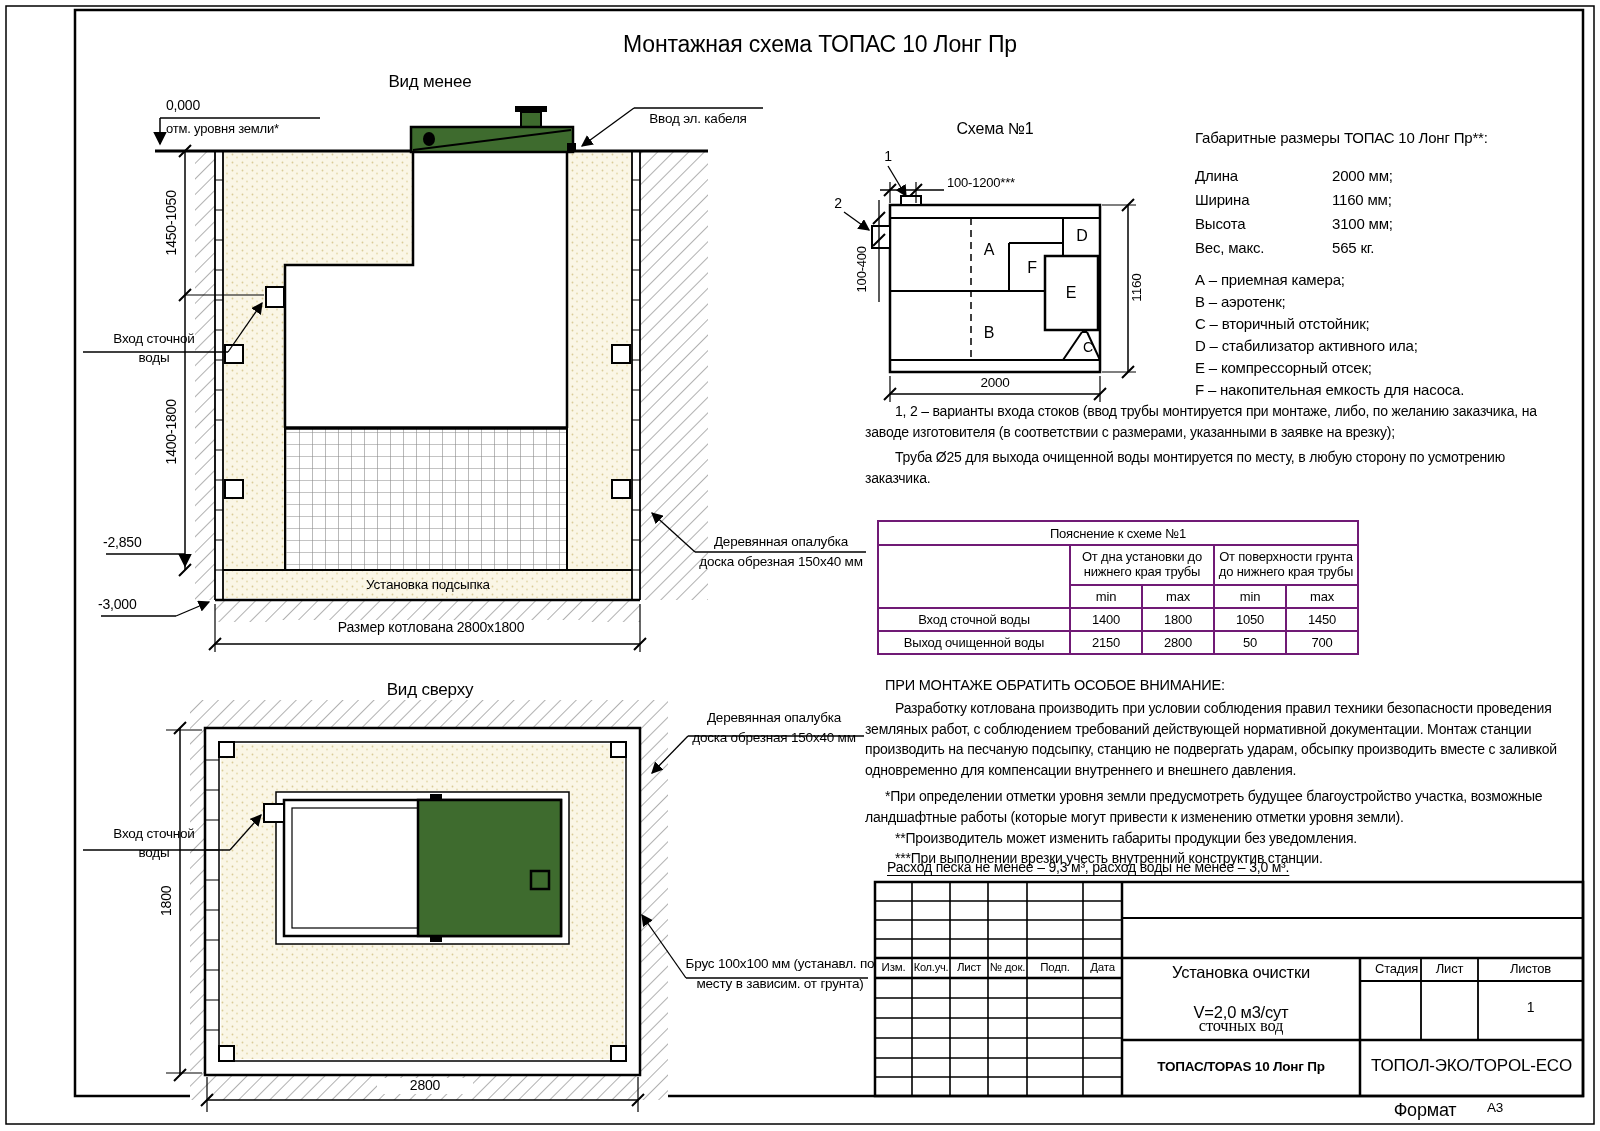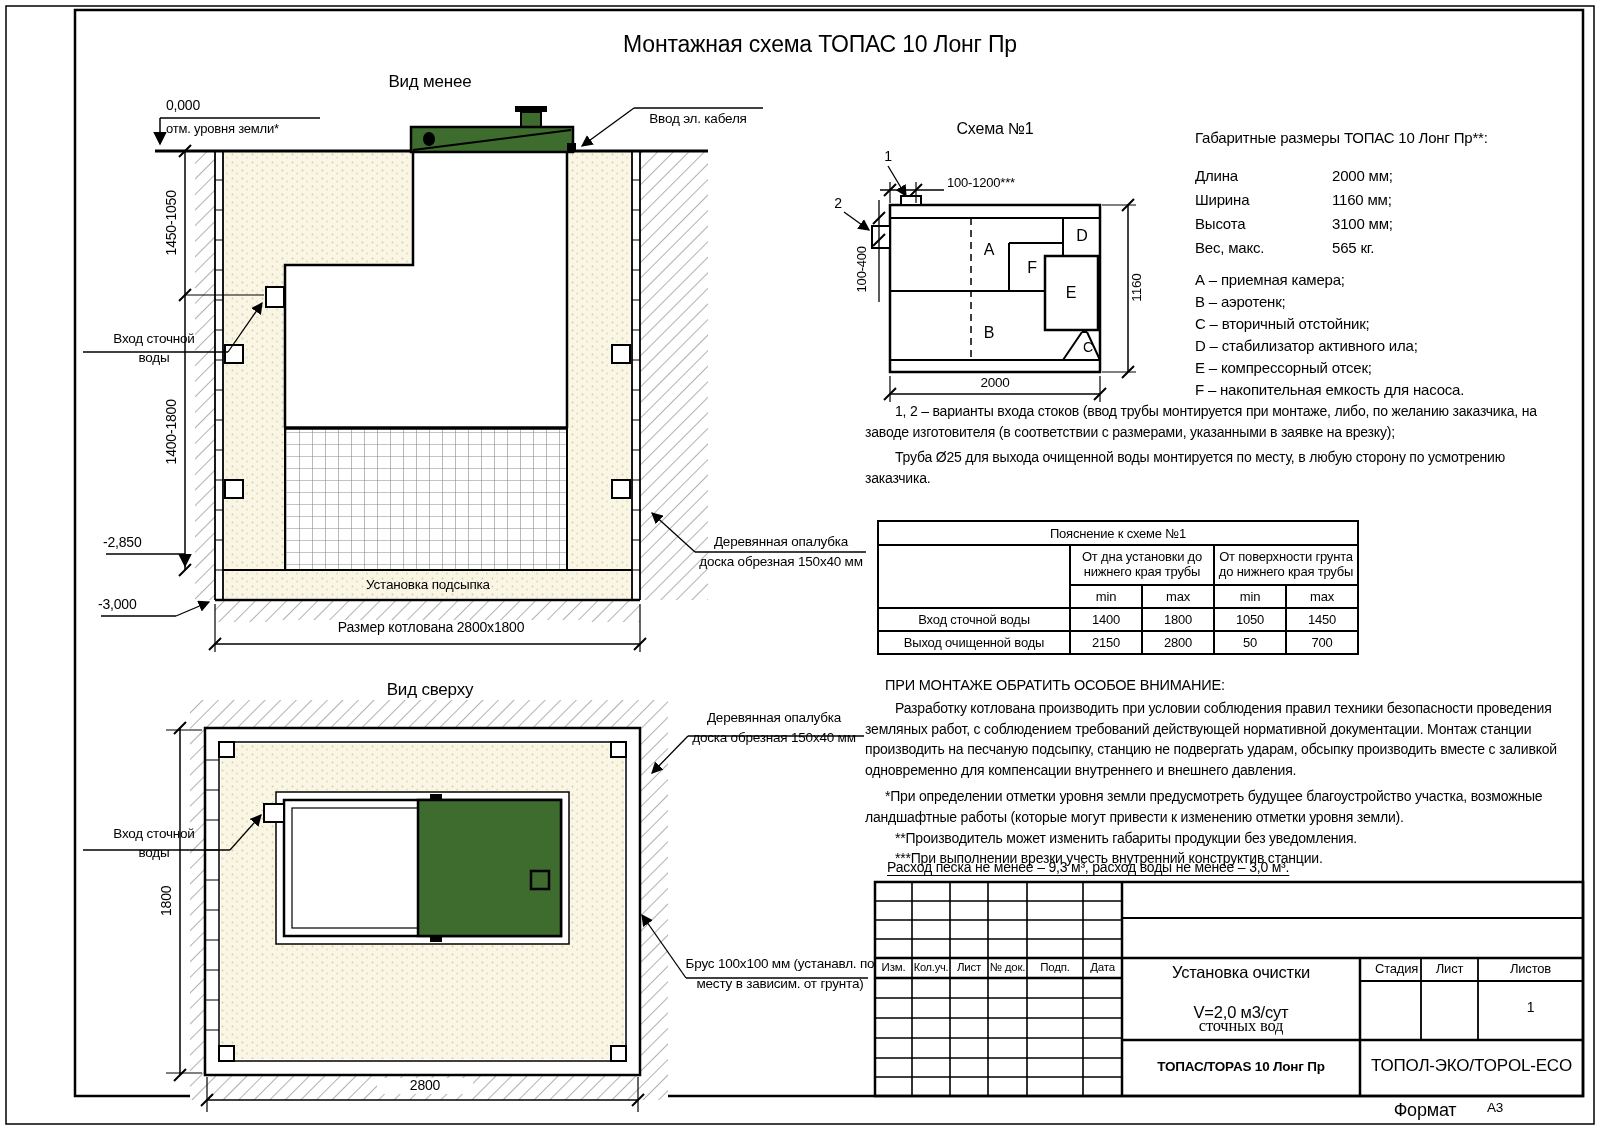--- a/index.html
+++ b/index.html
@@ -8,21 +8,21 @@
   svg{position:absolute;left:0;top:0;}
   .lbl{position:absolute;white-space:nowrap;font-size:14px;line-height:1.12;letter-spacing:-0.2px;}
   .c{text-align:center;}
   .rot{transform:rotate(-90deg);transform-origin:center;}
   .wbg{background:#fff;padding:0 3px;}
   .par{position:absolute;font-size:14px;line-height:21px;letter-spacing:-0.2px;white-space:normal;}
   .ind{text-indent:30px;}
   .ttl{font-size:23px;}
   .u{text-decoration:underline;text-underline-offset:3px;}
   table.exp{position:absolute;left:877px;top:520px;border-collapse:collapse;}
-  table.exp td{border:2px solid #000000;text-align:center;font-size:13px;letter-spacing:-0.2px;padding:1px 2px;}
+  table.exp td{border:2px solid #701a75;text-align:center;font-size:13px;letter-spacing:-0.2px;padding:1px 2px;}
   table.exp td.w1{width:186px;}
   table.exp td.w2{width:66px;}
   td.grp{font-size:12.5px;line-height:1.15;}
   td.cap{height:20px;font-size:13.5px;}
   td.dat{height:19px;font-size:13.5px;}
 </style>
 </head>
 <body>
 
 <div class="sheet">

